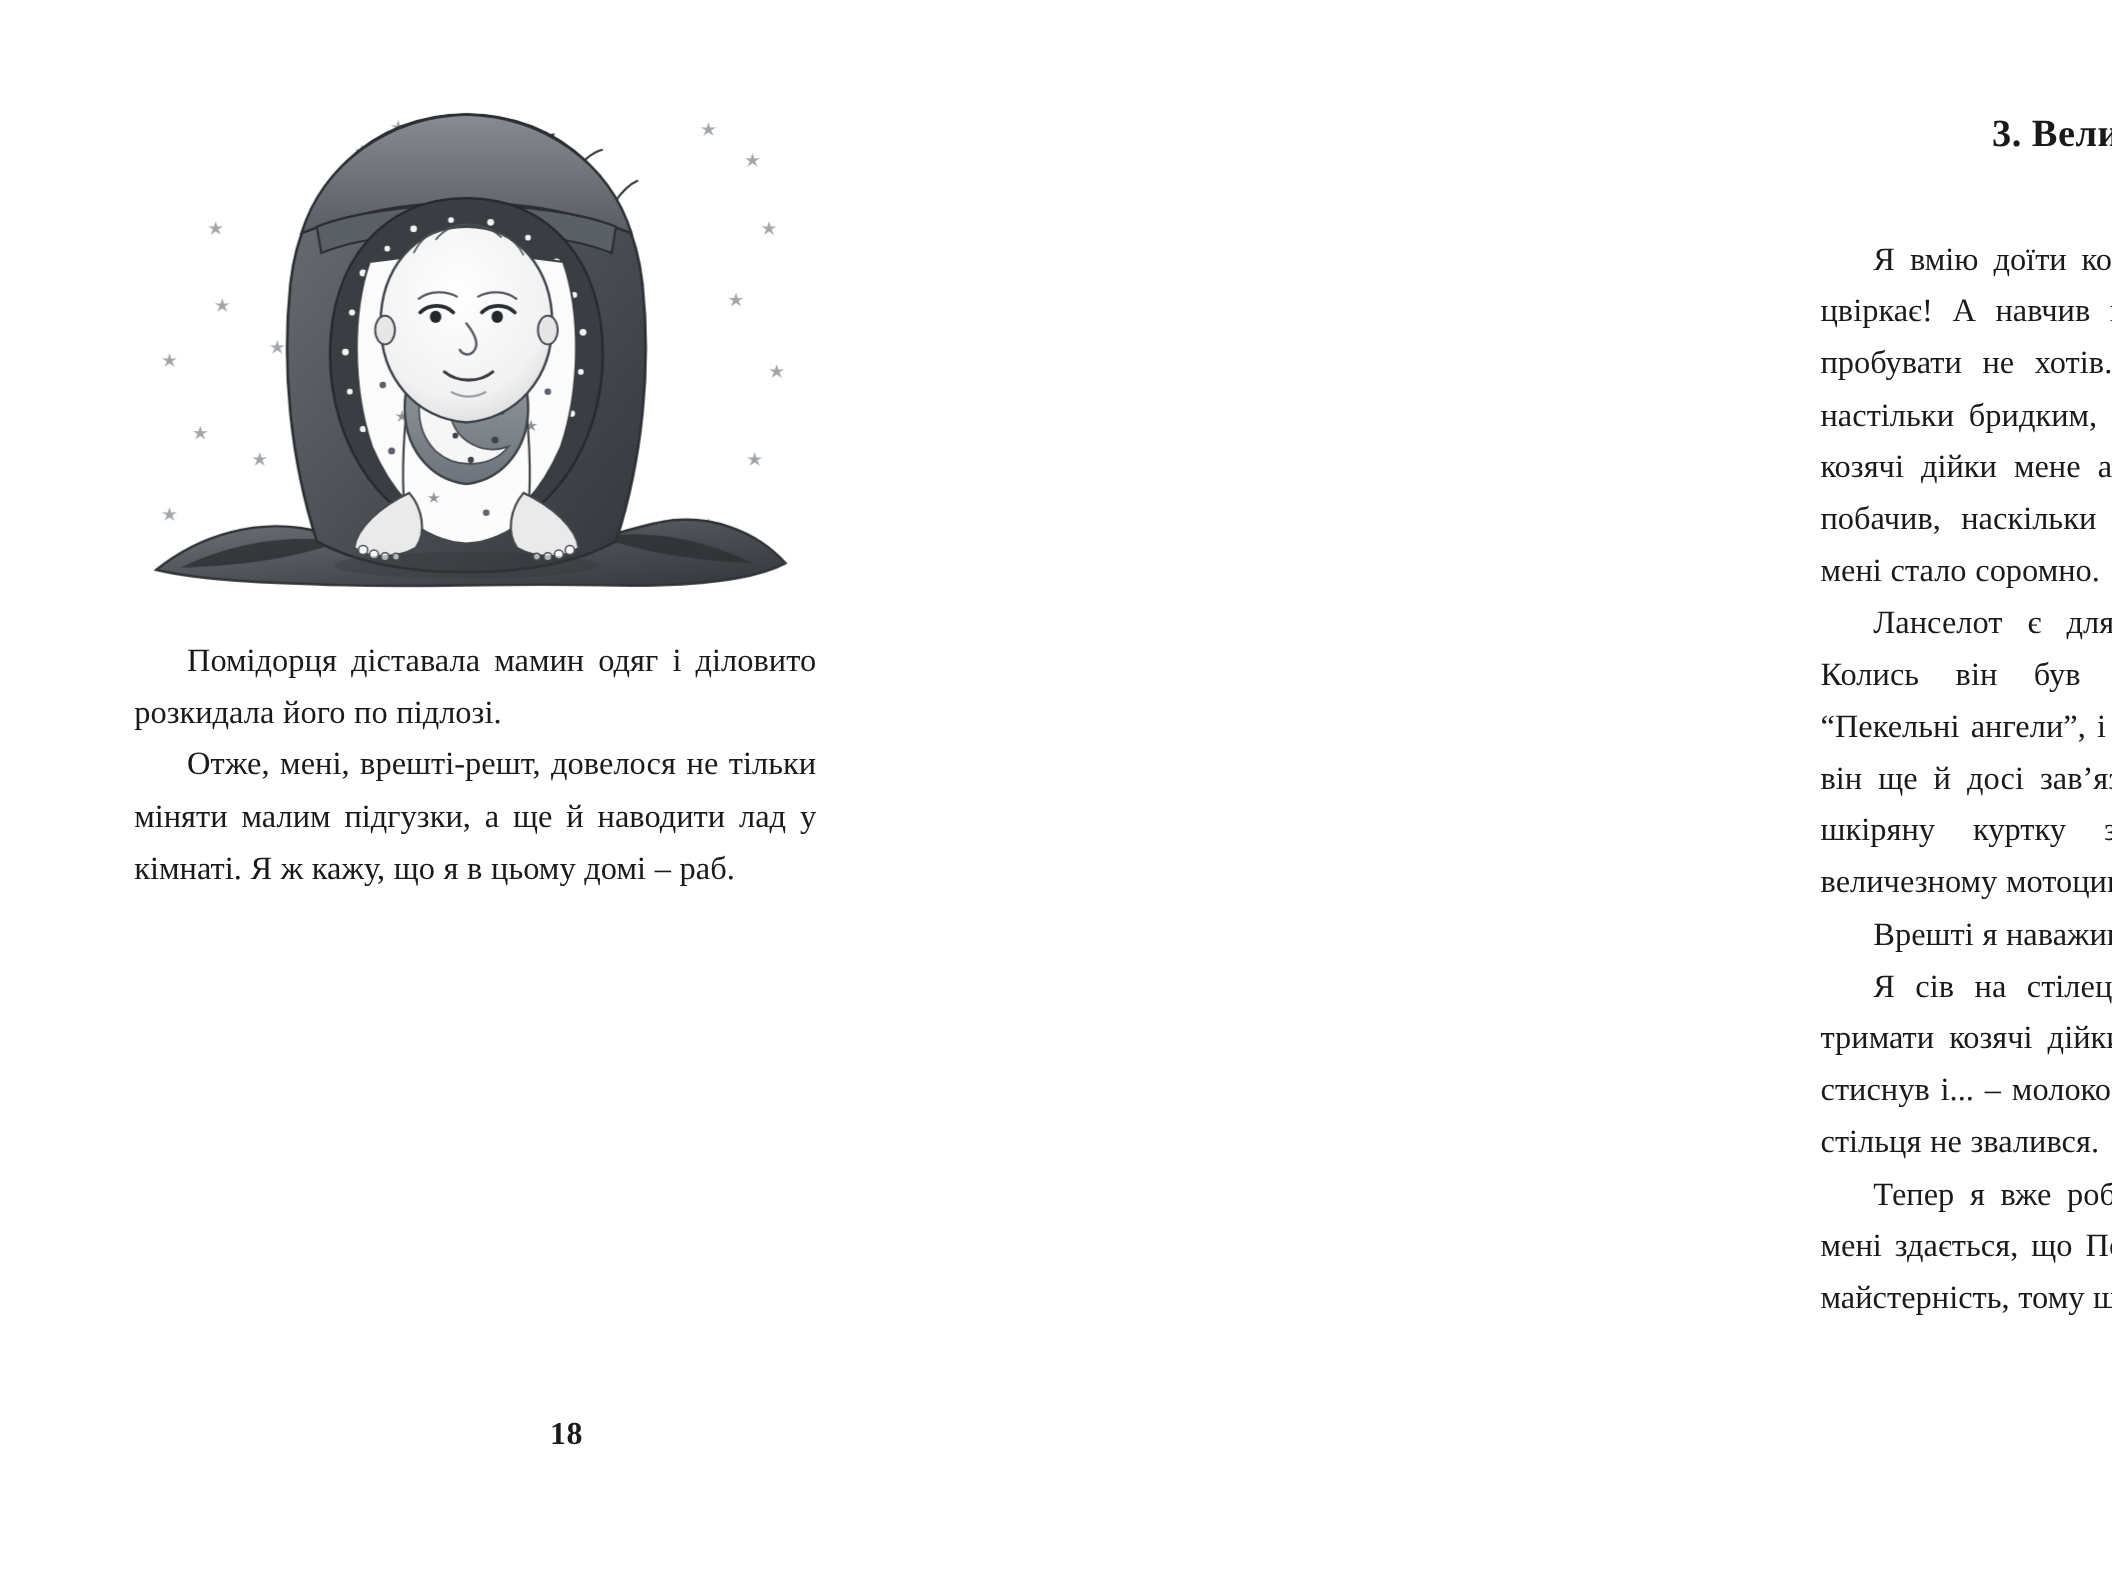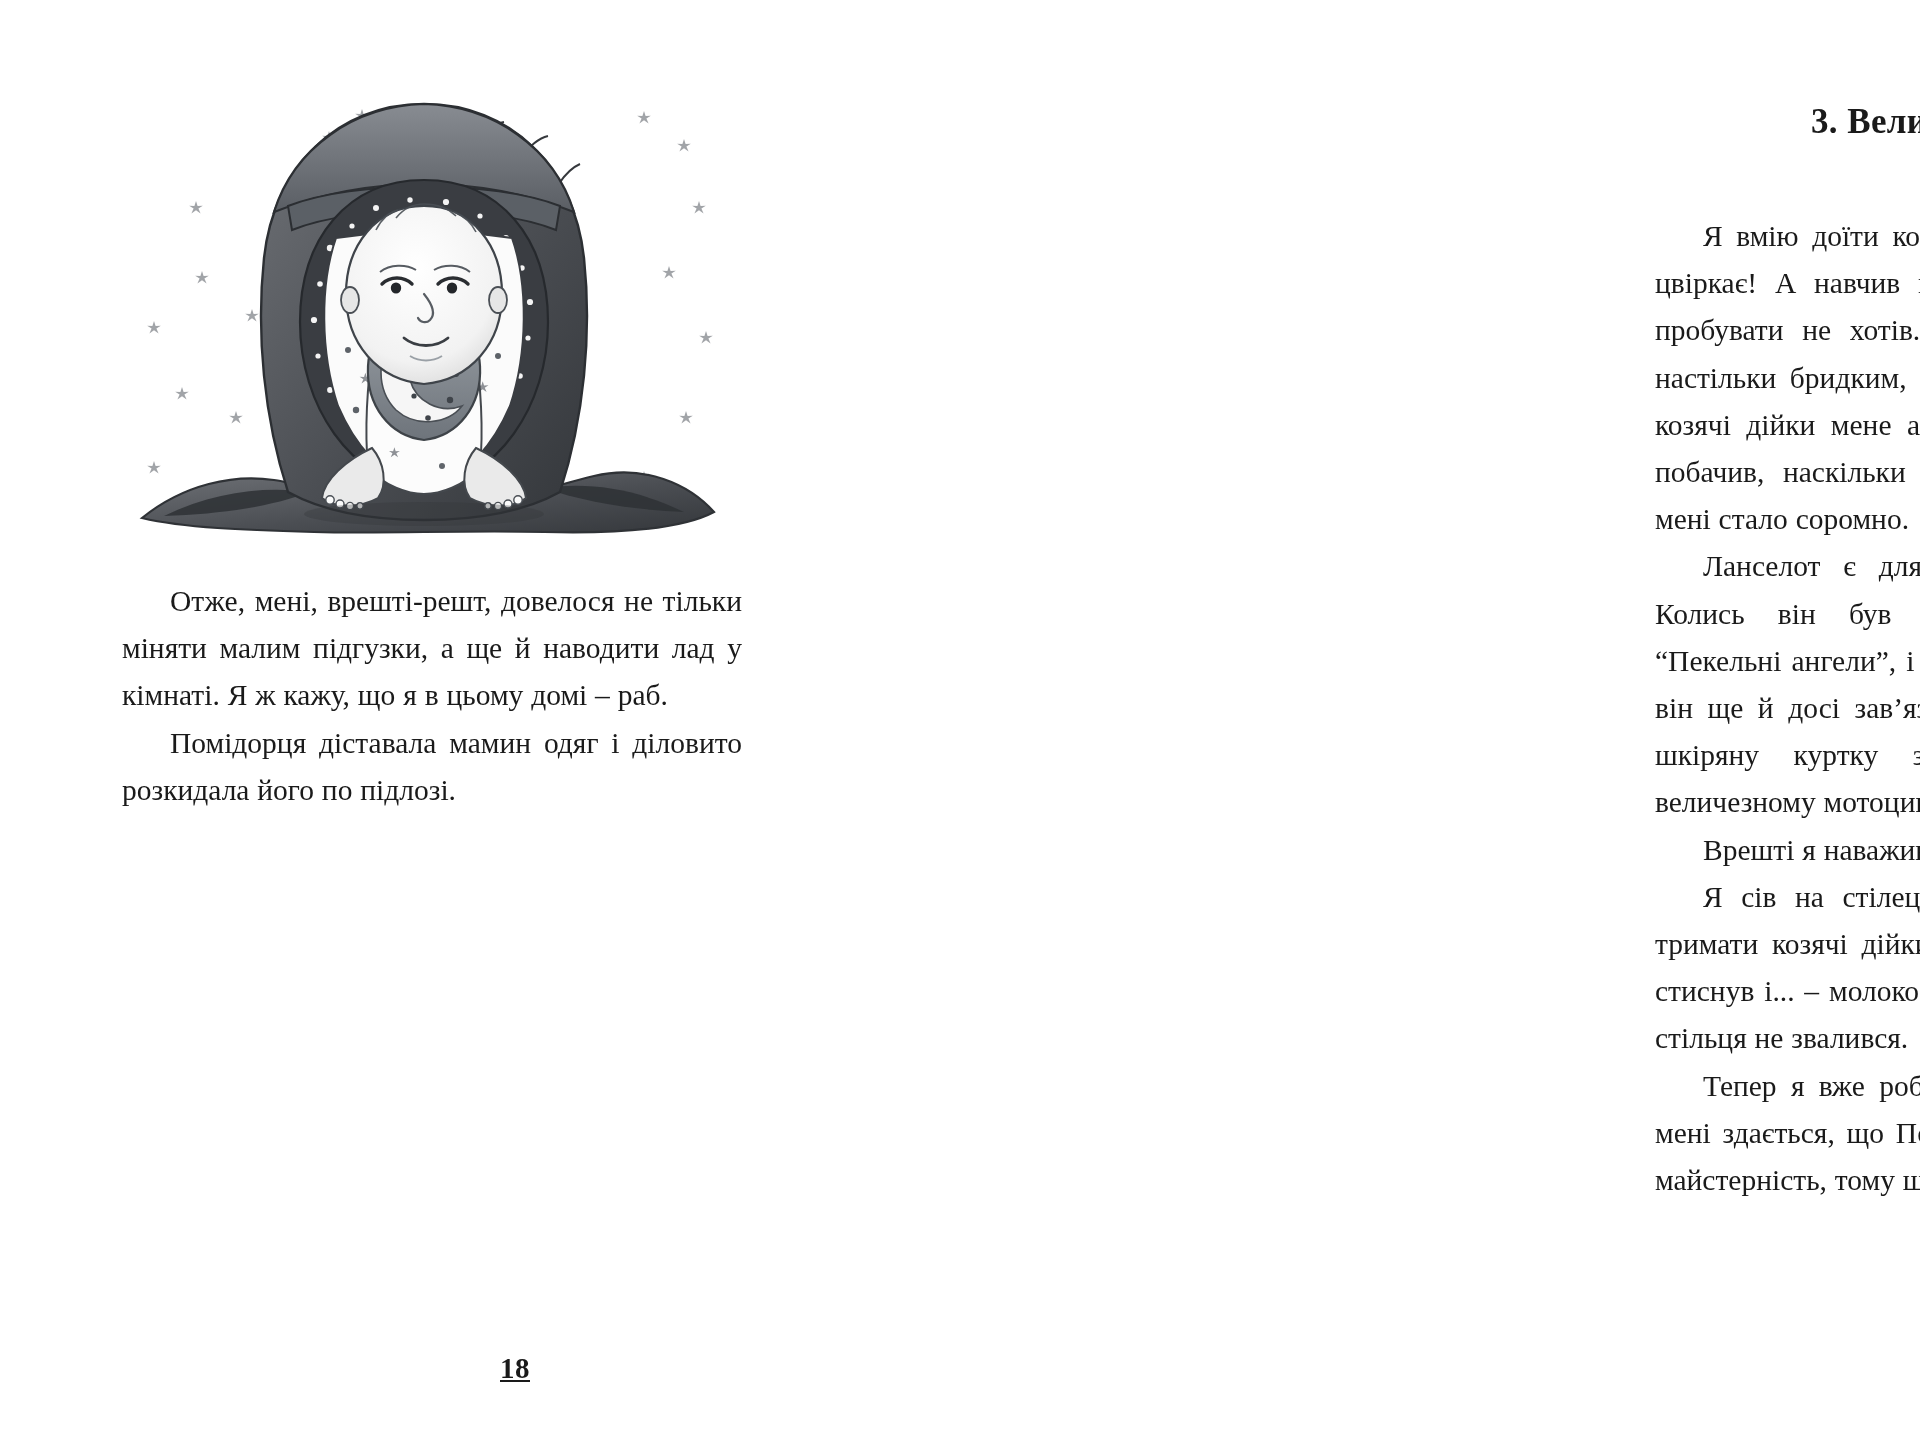--- a/index.html
+++ b/index.html
@@ -86,21 +86,21 @@
   
 
   
   .folio {
     position: absolute;
     font-size: 29px;
     font-weight: bold;
     letter-spacing: 0.5px;
     color: #1a1a1a;
   }
-  .folio-left  { left: 500px;  top: 1352px; text-decoration: underline; }
+  .folio-left  { left: 500px;  top: 1288px; }
 
   
 </style>
 </head>
 <body>
 
 <div class="spread">
 
   <div class="page page-left">
 
@@ -300,22 +300,22 @@
             <circle cx="384" cy="416" r="4"></circle>
           <circle cx="374" cy="418" r="3.6"></circle>
             <circle cx="364" cy="418" r="3.2"></circle>
         </g>
 
         <ellipse cx="300" cy="426" rx="120" ry="12" fill="#33363a" opacity="0.35"></ellipse>
       </svg>
     </div>
 
     <div class="col-left-text">
+      <p class="para">Помідорця діставала мамин одяг і діловито розкидала його по підлозі.</p>
       <p class="para">Отже, мені, врешті-решт, довелося не тільки міняти малим підгузки, а ще й наводити лад у кімнаті. Я ж кажу, що я в цьому домі – раб.</p>
-      <p class="para">Помідорця діставала мамин одяг і діловито розкидала його по підлозі.</p>
     </div>
 
     <div class="folio folio-left">18</div>
   </div>
 
   <div class="page page-right">
 
     <div class="chapter-heading">
       <span>3. Велика прогулянка</span>
       <span class="line2">близнят</span>

